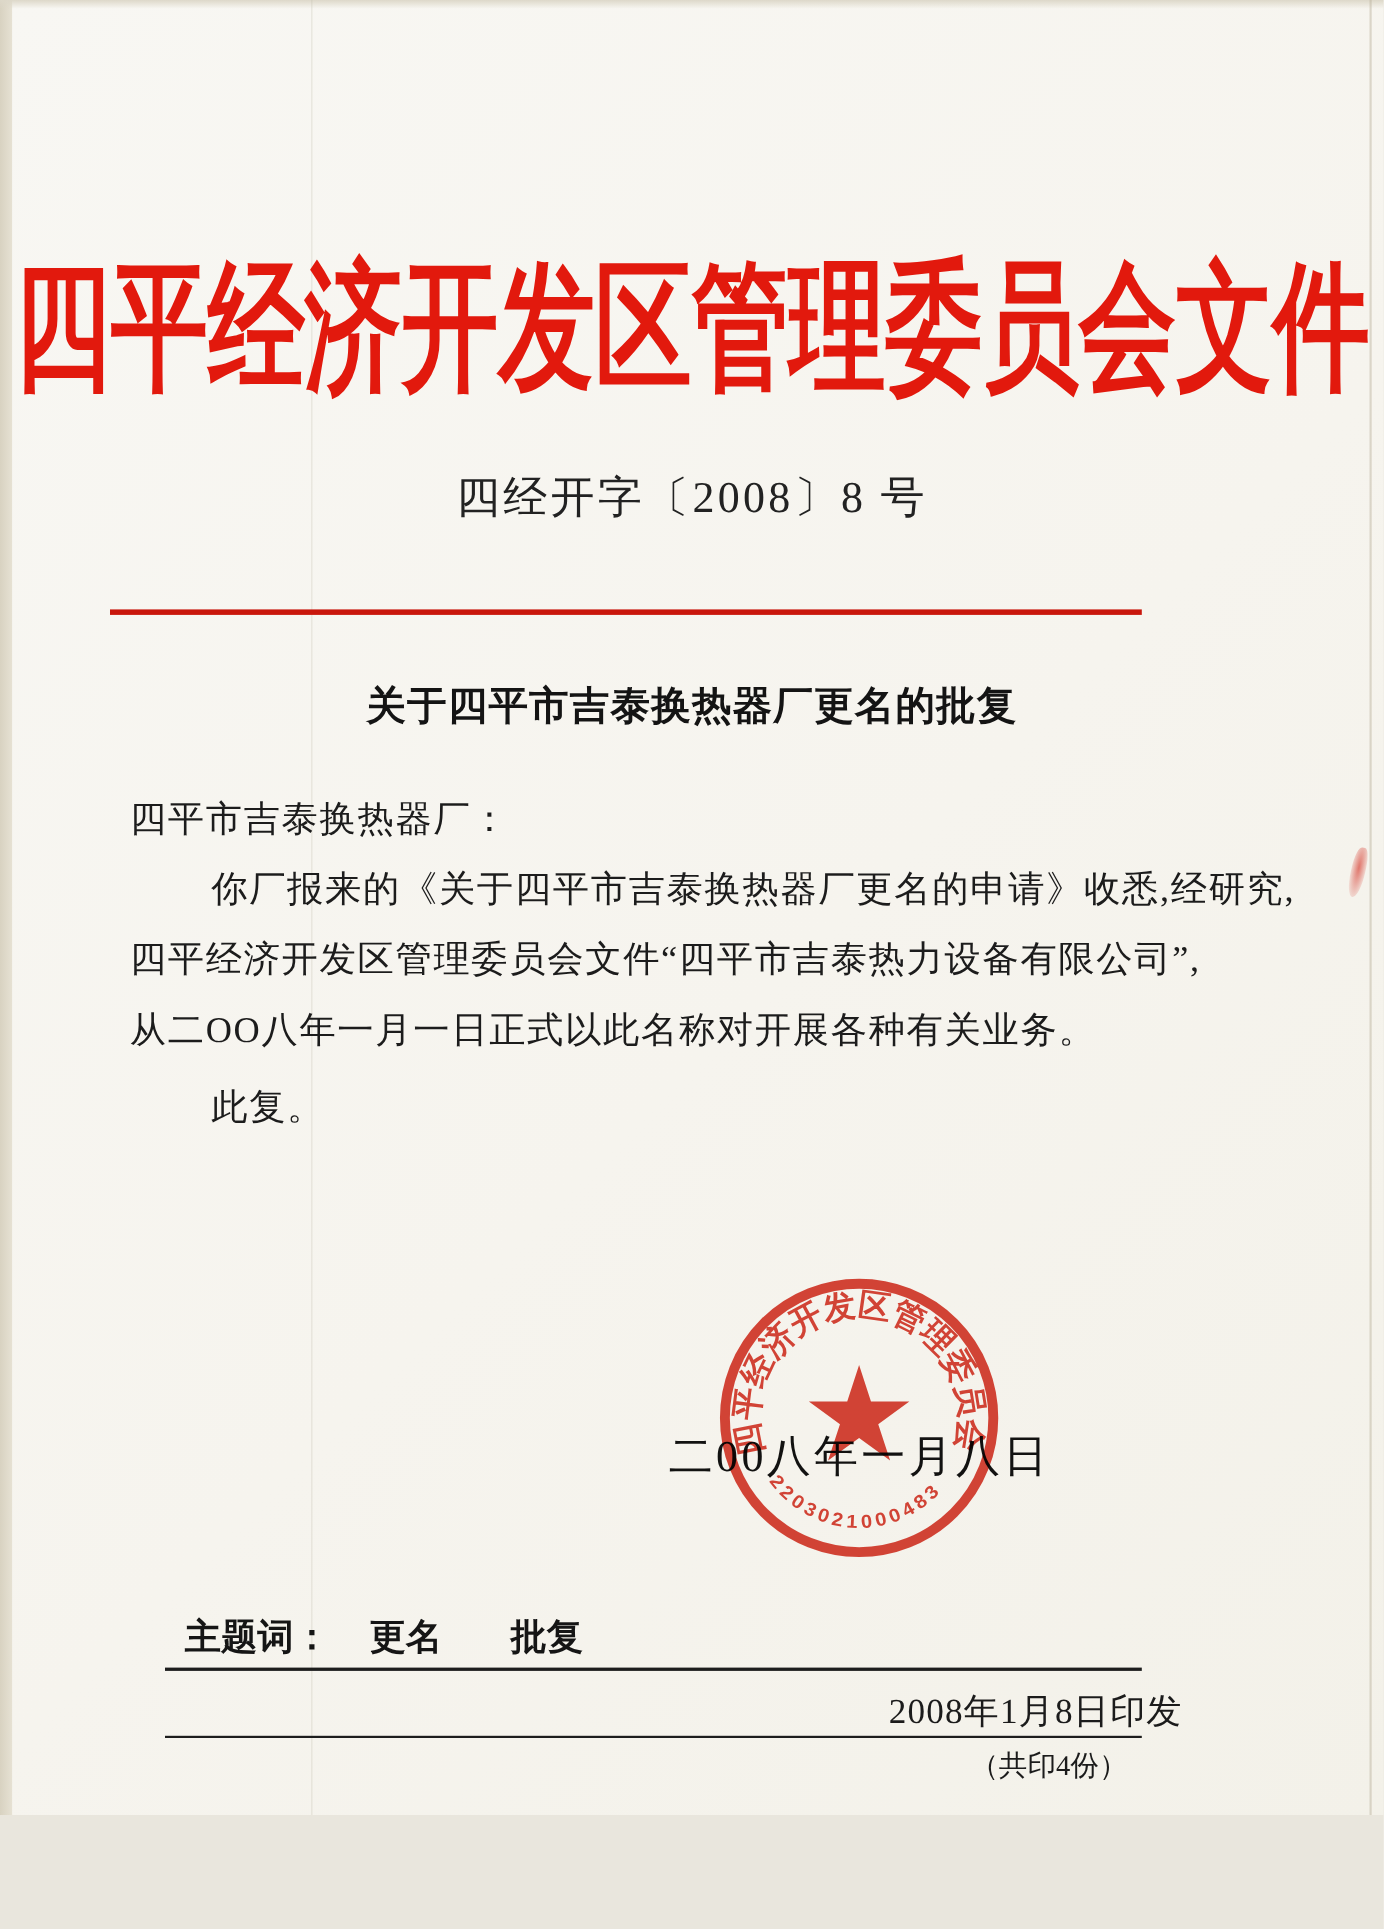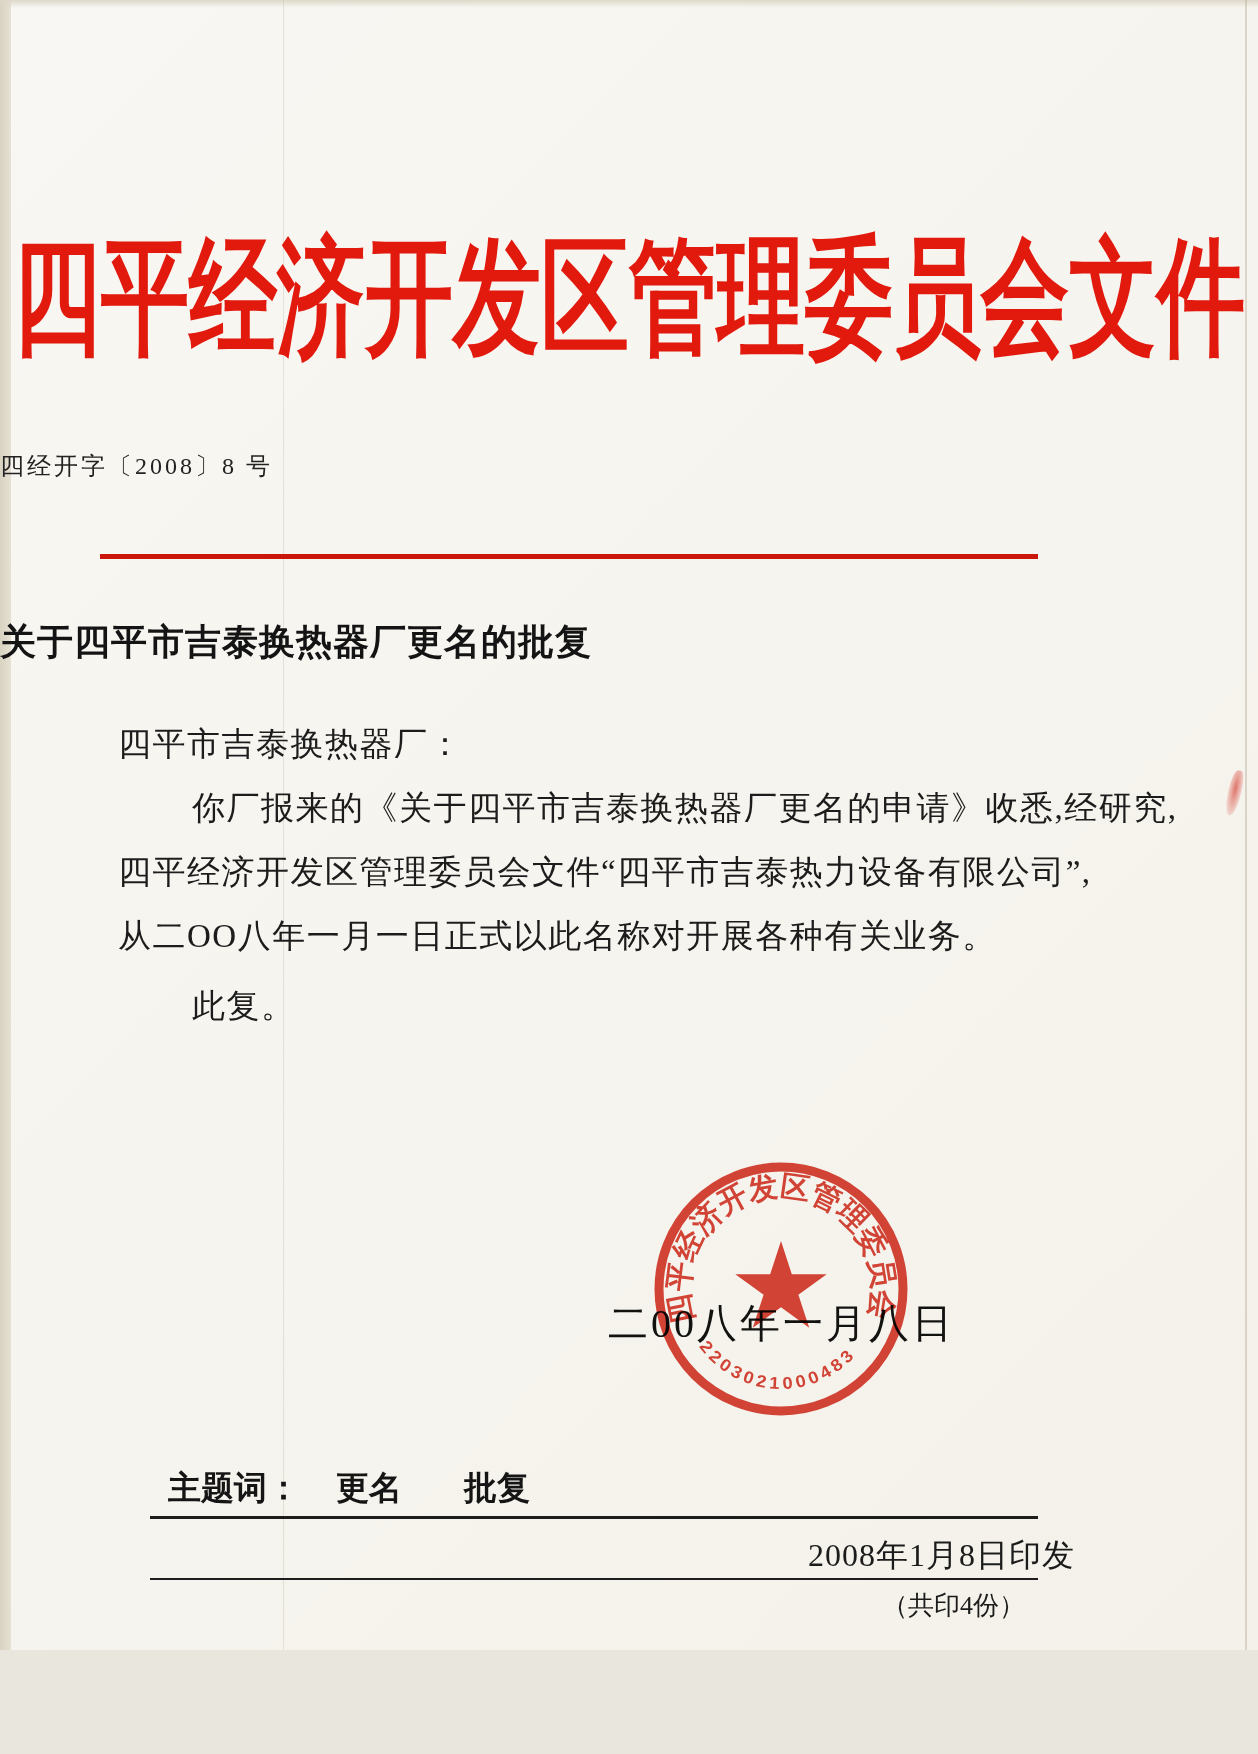--- a/index.html
+++ b/index.html
@@ -27,28 +27,28 @@
   
   .org-title{
     position:absolute;left:0;top:212px;width:100%;
     text-align:center;white-space:nowrap;
     font-family:"Liberation Serif",serif;
     font-weight:bold;font-size:88px;letter-spacing:0px;
     color:#e2190d;
     transform:scale(1.0,1.45);transform-origin:50% 0;
   }
   .doc-number{
-    position:absolute;left:0;top:450px;width:100%;
-    text-align:left;font-size:24px;letter-spacing:3px;color:#222;
+    position:absolute;left:0;top:424px;width:100%;
+    text-align:center;font-size:40px;letter-spacing:3px;color:#222;
   }
   .red-rule{position:absolute;left:100px;top:554px;width:938px;height:5px;background:#c9170c;}
 
   .subject{
     position:absolute;left:0;top:618px;width:100%;
-    font-family:Liberation Sans, sans-serif;
+    text-align:center;font-family:Liberation Sans, sans-serif;
     font-weight:bold;font-size:36px;letter-spacing:1px;color:#141414;
   }
 
   .bodyline{position:absolute;font-size:33px;letter-spacing:1.5px;white-space:nowrap;color:#1c1c1c;}
   .ml{left:118px;}
   .ind{left:192px;}
   .l-salutation{top:722px;}
   .l-p1{top:786px;}
   .l-p2{top:850px;}
   .l-p3{top:914px;}

